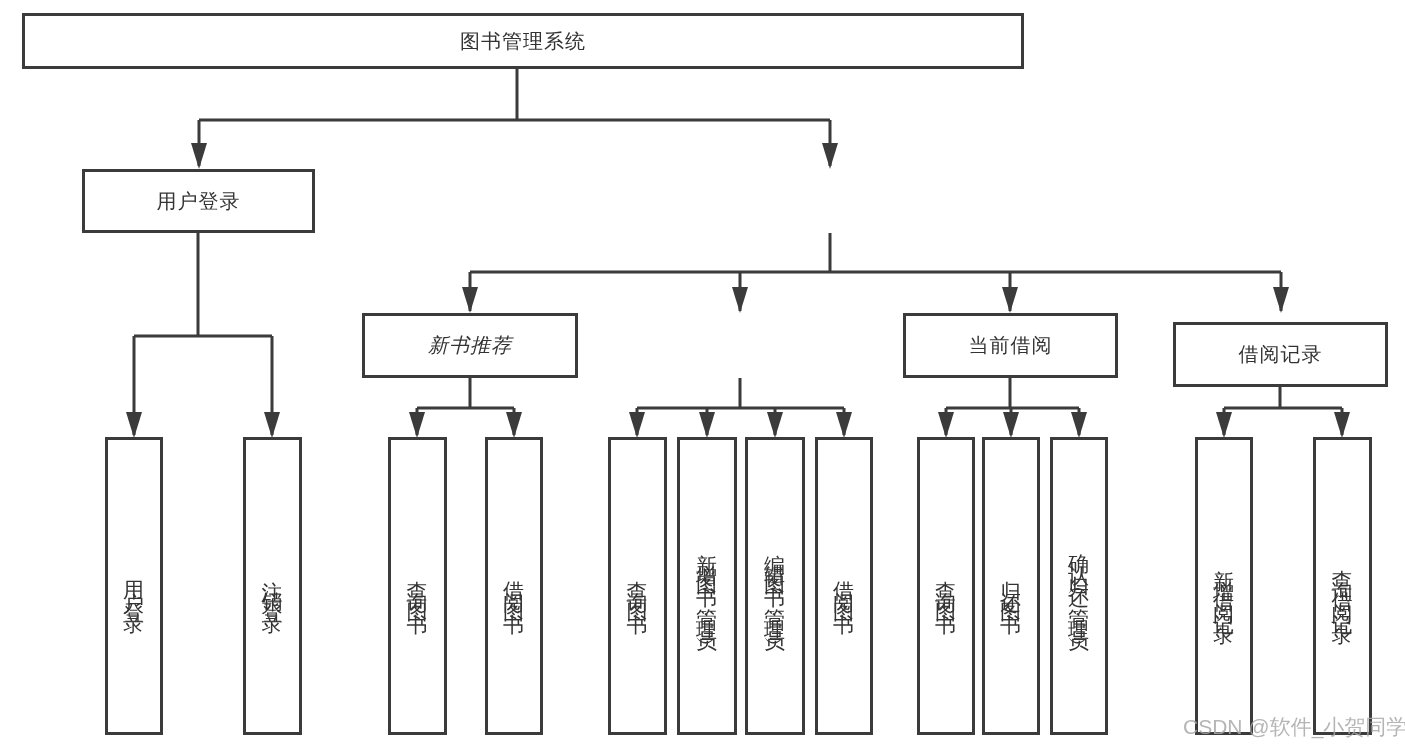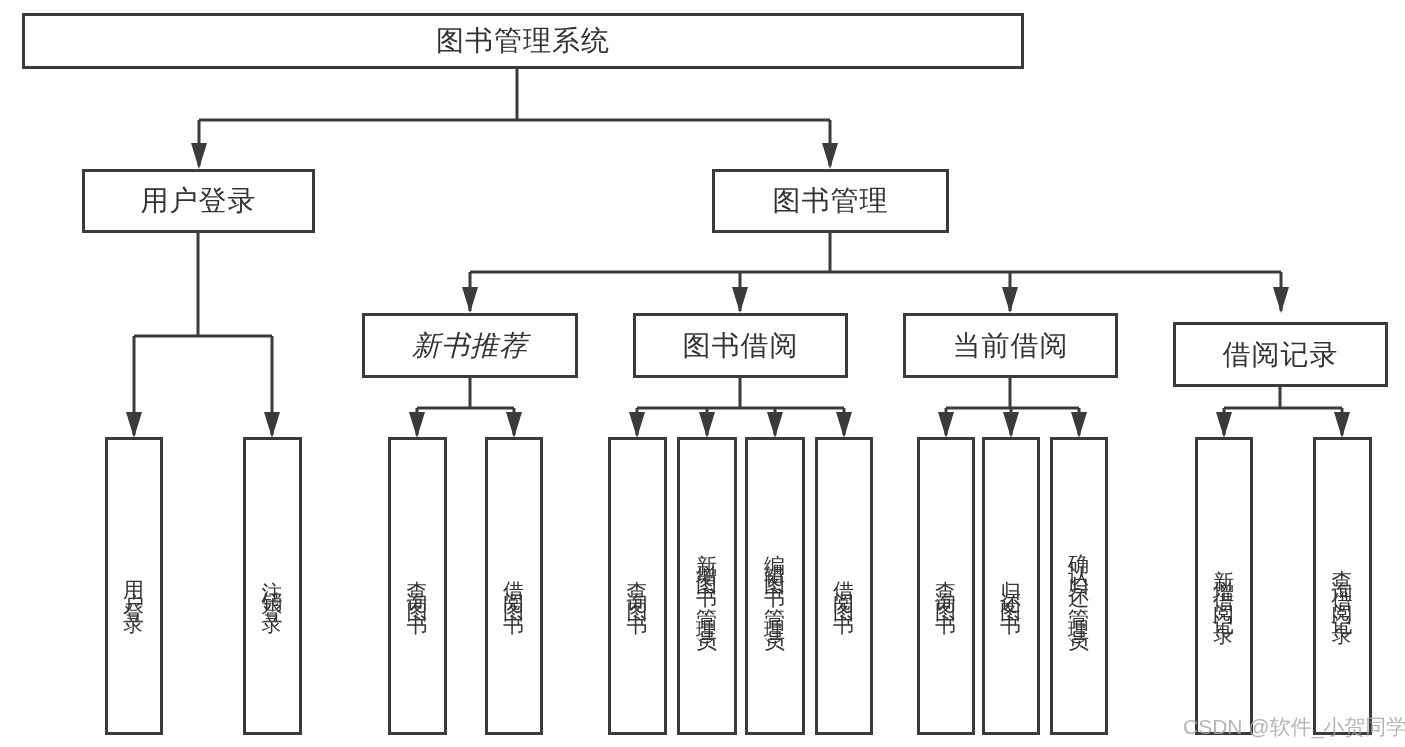--- a/index.html
+++ b/index.html
@@ -27,21 +27,21 @@
     box-sizing: border-box;
     background: #ffffff;
     border: 3px solid #3b3b3b;
     display: flex;
     align-items: center;
     justify-content: center;
     z-index: 2;
     color: #333333;
   }
   .hbox .label {
-    font-size: 28px;
+    font-size: 20px;
     letter-spacing: 1px;
     white-space: nowrap;
   }
   .vbox .label {
     writing-mode: vertical-rl;
     text-orientation: mixed;
     font-size: 21px;
     letter-spacing: 11px;
     line-height: 1;
     white-space: nowrap;
@@ -104,29 +104,23 @@
     </g>
   </svg>
 
   <div class="node hbox" style="left:22px; top:13px; width:1002px; height:56px;">
     <span class="label">图书管理系统</span>
   </div>
 
   <div class="node hbox" style="left:82px; top:169px; width:233px; height:64px;">
     <span class="label">用户登录</span>
   </div>
-  <div class="node hbox" style="left:712px; top:169px; width:237px; height:64px;">
-    <span class="label">图书管理</span>
-  </div>
 
   <div class="node hbox row3" style="left:362px; width:216px;font-style:italic;">
     <span class="label">新书推荐</span>
-  </div>
-  <div class="node hbox row3" style="left:633px; width:215px;">
-    <span class="label">图书借阅</span>
   </div>
   <div class="node hbox row3" style="left:903px; width:215px;">
     <span class="label">当前借阅</span>
   </div>
   <div class="node hbox row3" style="left:1173px; width:215px;margin-top:9px;">
     <span class="label">借阅记录</span>
   </div>
 
   <div class="node vbox row4" style="left:105px; width:58px;">
     <span class="label">用户登录</span>

